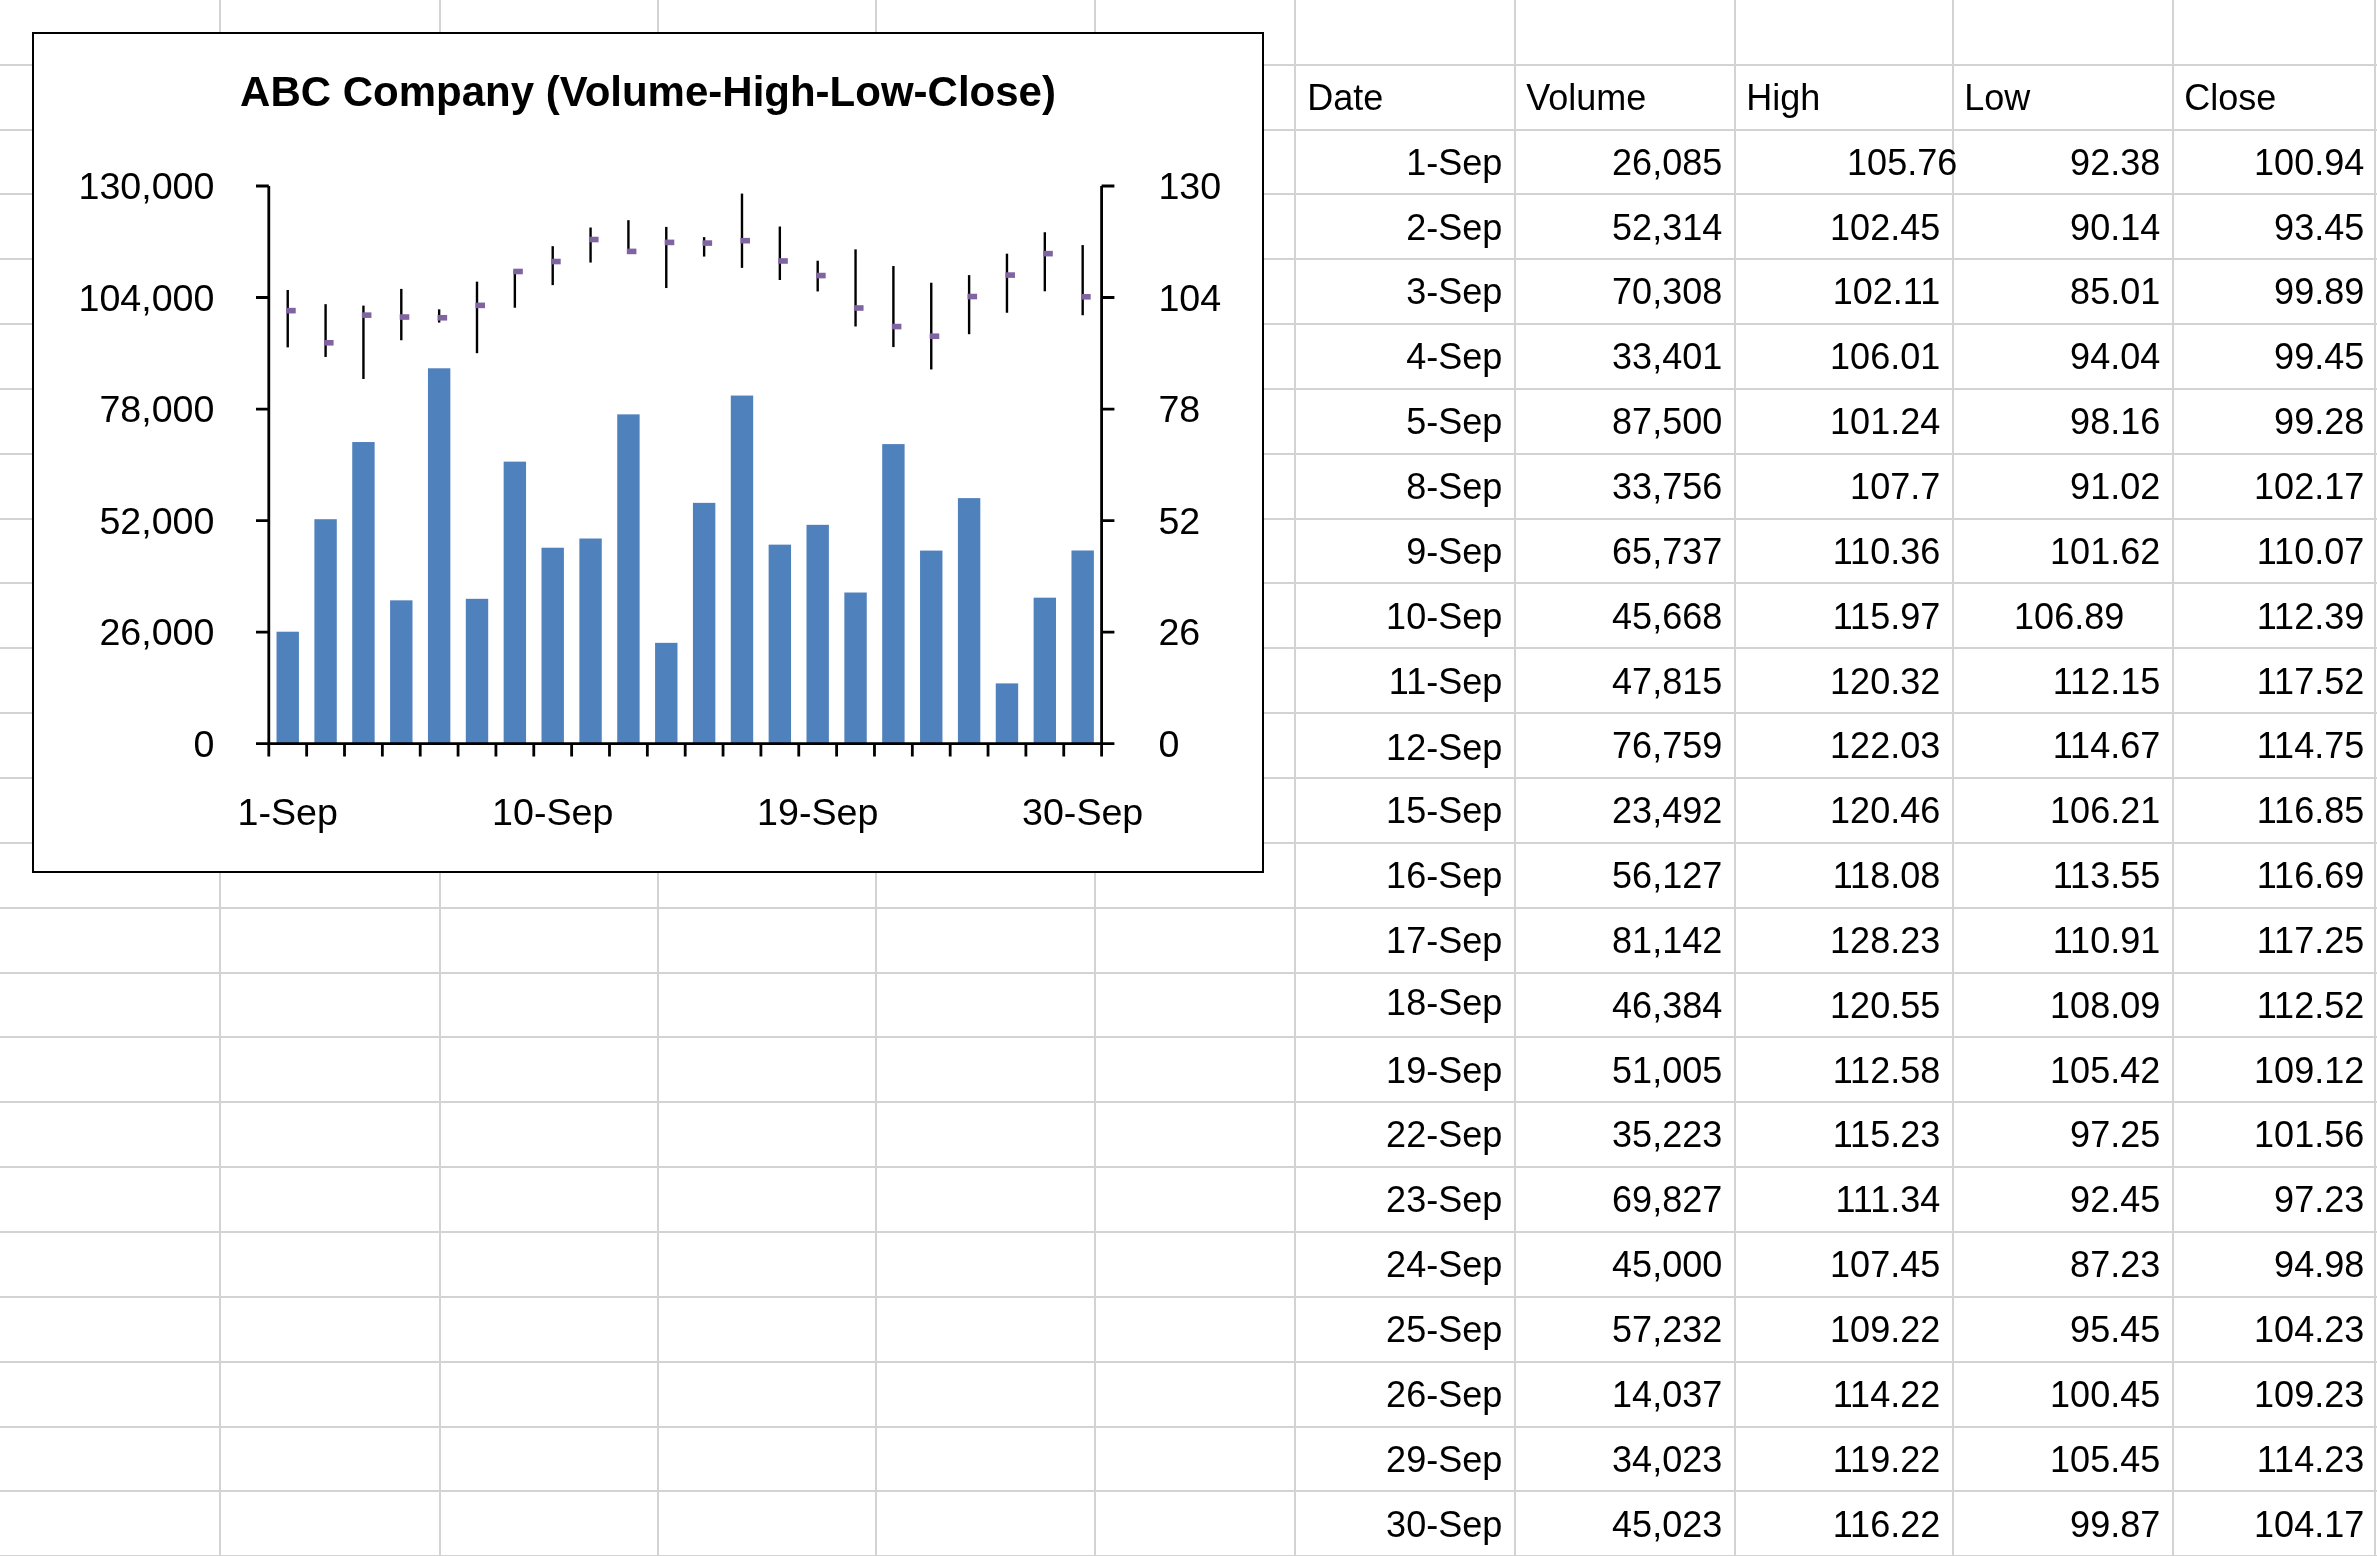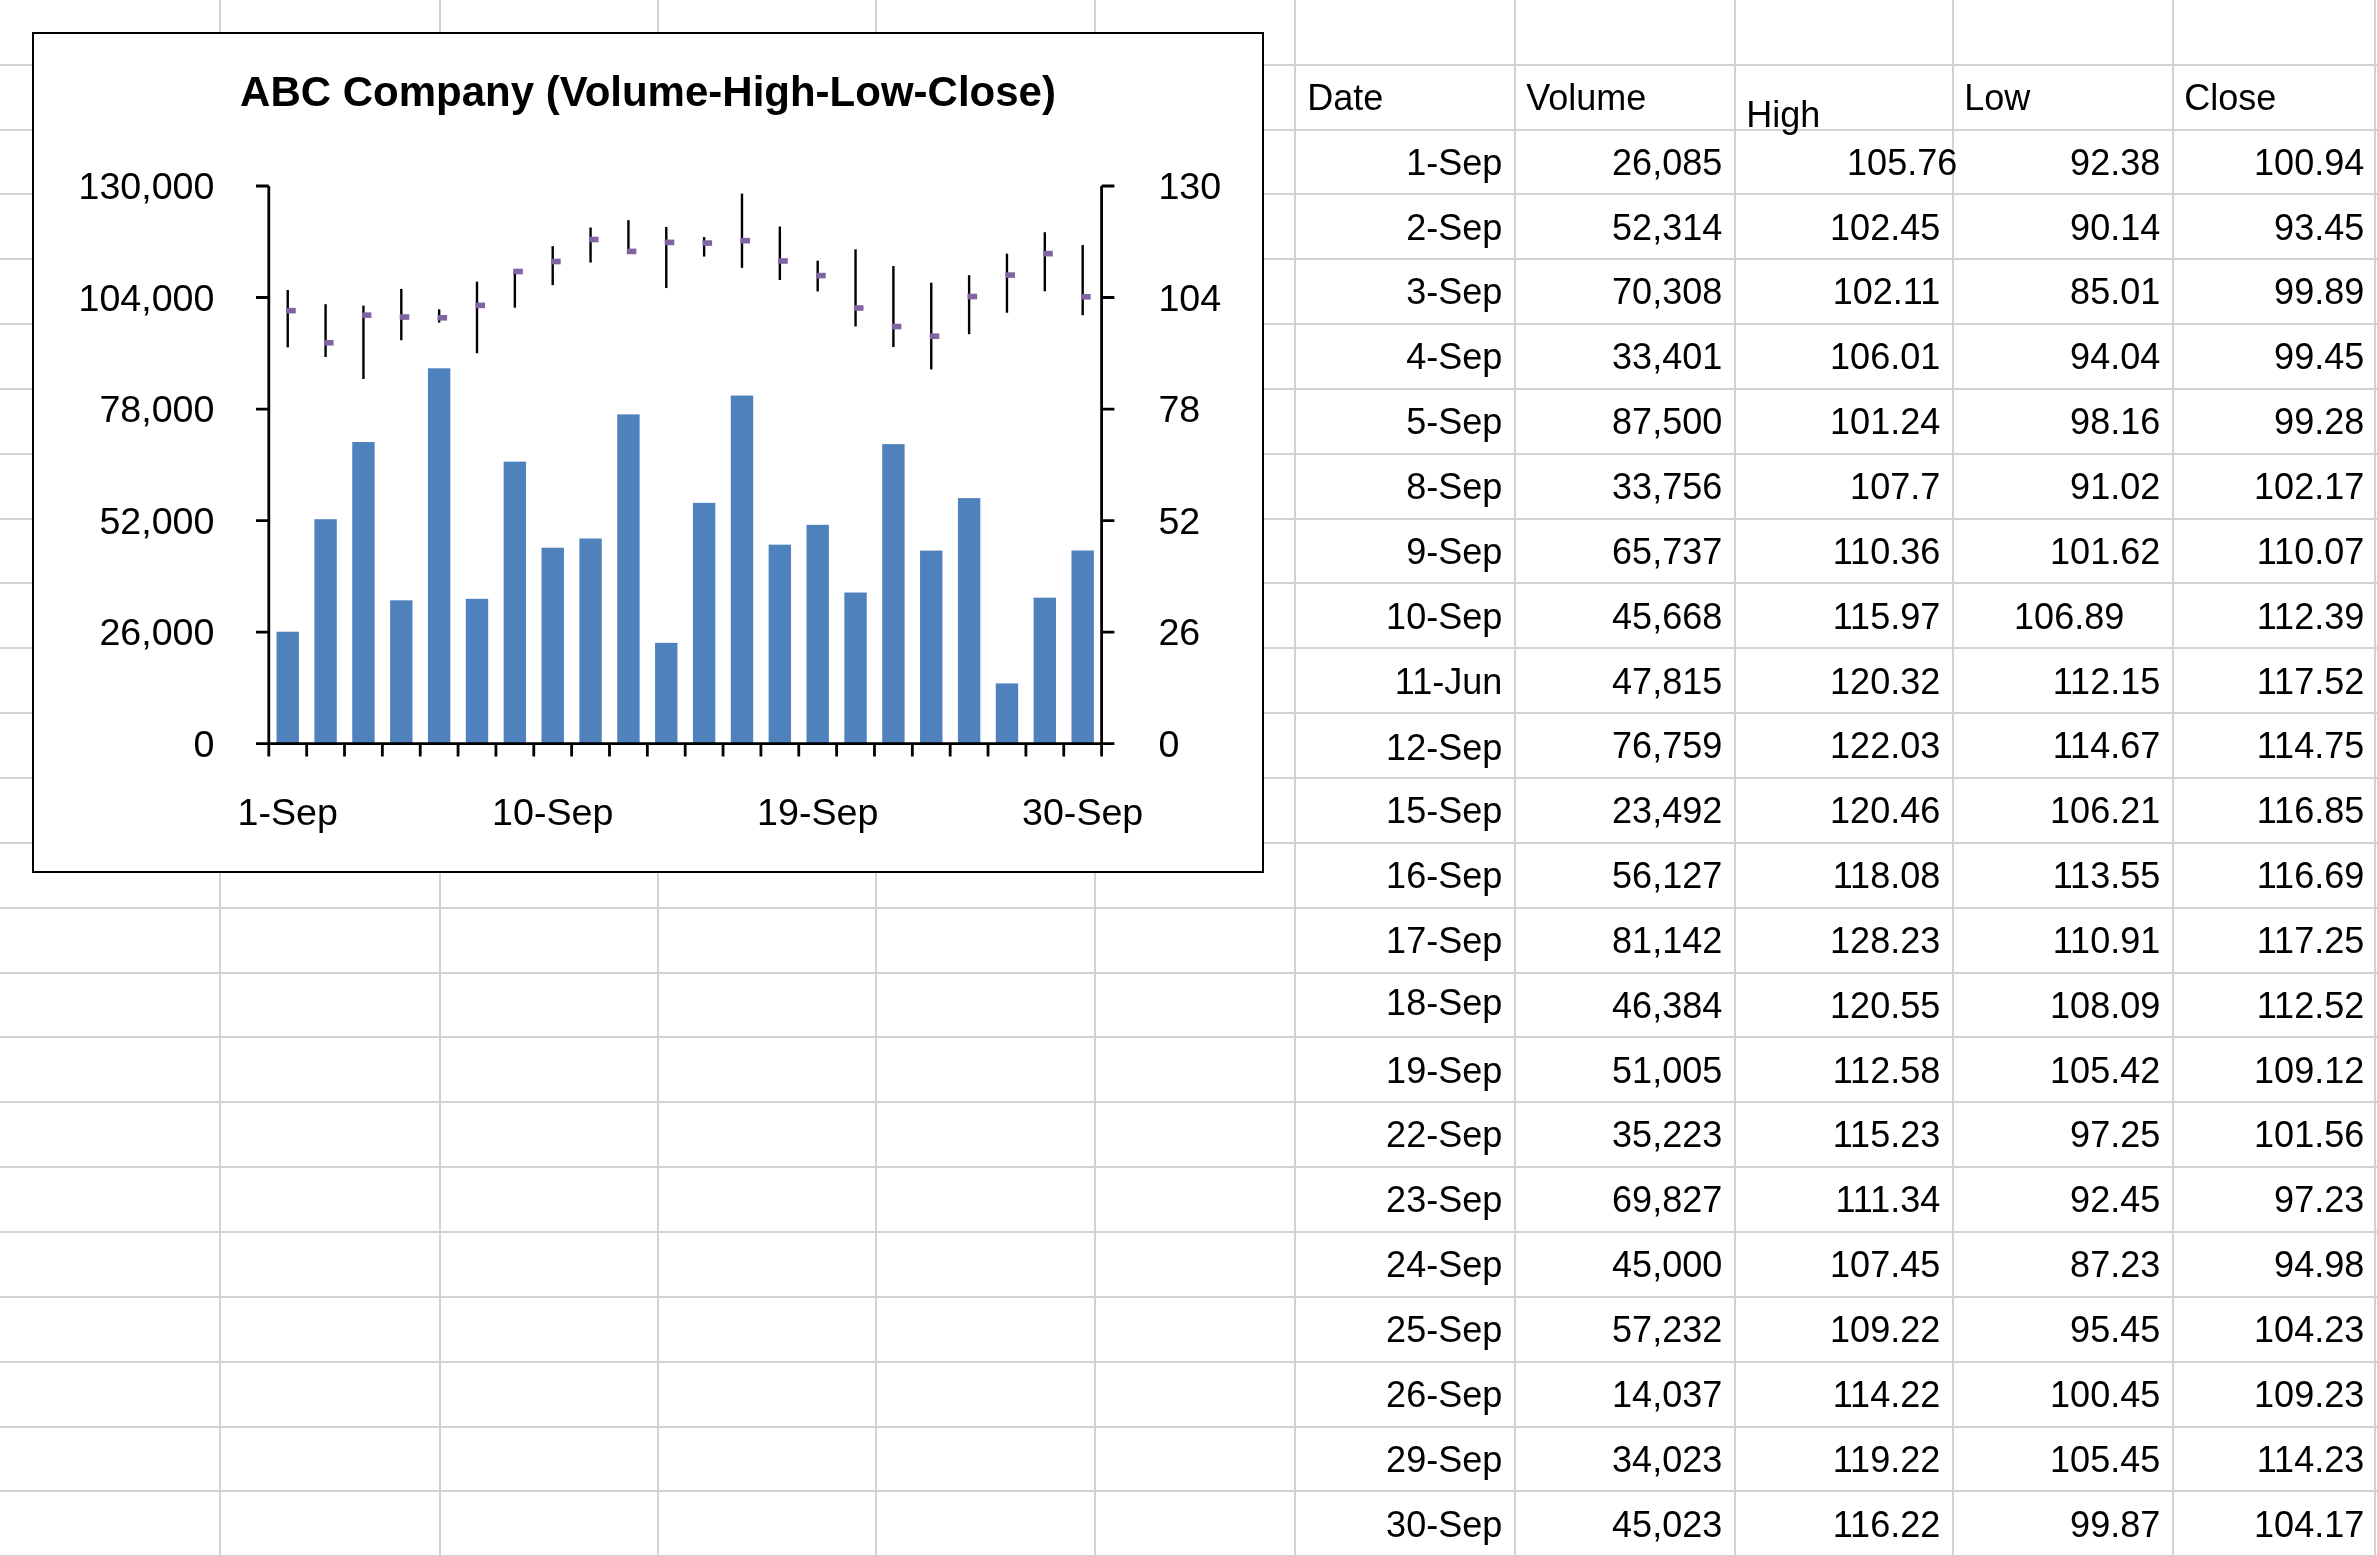--- a/index.html
+++ b/index.html
@@ -74,21 +74,21 @@
       <div class="gl-h" style="top: 1231px;"></div>
       <div class="gl-h" style="top: 1296px;"></div>
       <div class="gl-h" style="top: 1361px;"></div>
       <div class="gl-h" style="top: 1426px;"></div>
       <div class="gl-h" style="top: 1490px;"></div>
       <div class="gl-h" style="top: 1555px;"></div>
     </div>
   <div id="table">
       <div class="cell hdr" style="left: 1296px; width: 219px; top: 65px; height: 65px;">Date</div>
       <div class="cell hdr" style="left: 1515px; width: 220px; top: 65px; height: 65px;">Volume</div>
-      <div class="cell hdr" style="left: 1735px; width: 218px; top: 65px; height: 65px; margin-top: 17px;">High</div>
+      <div class="cell hdr" style="left: 1735px; width: 218px; top: 65px; height: 65px;">High</div>
       <div class="cell hdr" style="left: 1953px; width: 220px; top: 65px; height: 65px;">Low</div>
       <div class="cell hdr" style="left: 2173px; width: 204px; top: 65px; height: 65px;">Close</div>
       <div class="cell num" style="left: 1296px; width: 219px; top: 130px; height: 65px;">1-Sep</div>
       <div class="cell num" style="left: 1515px; width: 220px; top: 130px; height: 65px;">26,085</div>
       <div class="cell num" style="left: 1752px; width: 218px; top: 130px; height: 65px;">105.76</div>
       <div class="cell num" style="left: 1953px; width: 220px; top: 130px; height: 65px;">92.38</div>
       <div class="cell num" style="left: 2173px; width: 204px; top: 130px; height: 65px;">100.94</div>
       <div class="cell num" style="left: 1296px; width: 219px; top: 195px; height: 65px;">2-Sep</div>
       <div class="cell num" style="left: 1515px; width: 220px; top: 195px; height: 65px;">52,314</div>
       <div class="cell num" style="left: 1735px; width: 218px; top: 195px; height: 65px;">102.45</div>
@@ -117,21 +117,21 @@
       <div class="cell num" style="left: 1296px; width: 219px; top: 519px; height: 65px;">9-Sep</div>
       <div class="cell num" style="left: 1515px; width: 220px; top: 519px; height: 65px;">65,737</div>
       <div class="cell num" style="left: 1735px; width: 218px; top: 519px; height: 65px;">110.36</div>
       <div class="cell num" style="left: 1953px; width: 220px; top: 519px; height: 65px;">101.62</div>
       <div class="cell num" style="left: 2173px; width: 204px; top: 519px; height: 65px;">110.07</div>
       <div class="cell num" style="left: 1296px; width: 219px; top: 584px; height: 65px;">10-Sep</div>
       <div class="cell num" style="left: 1515px; width: 220px; top: 584px; height: 65px;">45,668</div>
       <div class="cell num" style="left: 1735px; width: 218px; top: 584px; height: 65px;">115.97</div>
       <div class="cell num" style="left: 1953px; width: 184px; top: 584px; height: 65px;">106.89</div>
       <div class="cell num" style="left: 2173px; width: 204px; top: 584px; height: 65px;">112.39</div>
-      <div class="cell num" style="left: 1296px; width: 219px; top: 649px; height: 65px;">11-Jun</div>
+      <div class="cell num" style="left: 1296px; width: 219px; top: 649px; height: 65px;">11-Sep</div>
       <div class="cell num" style="left: 1515px; width: 220px; top: 649px; height: 65px;">47,815</div>
       <div class="cell num" style="left: 1735px; width: 218px; top: 649px; height: 65px;">120.32</div>
       <div class="cell num" style="left: 1953px; width: 220px; top: 649px; height: 65px;">112.15</div>
       <div class="cell num" style="left: 2173px; width: 204px; top: 649px; height: 65px;">117.52</div>
       <div class="cell num" style="left: 1296px; width: 219px; top: 713px; height: 69px;">12-Sep</div>
       <div class="cell num" style="left: 1515px; width: 220px; top: 713px; height: 65px;">76,759</div>
       <div class="cell num" style="left: 1735px; width: 218px; top: 713px; height: 65px;">122.03</div>
       <div class="cell num" style="left: 1953px; width: 220px; top: 713px; height: 65px;">114.67</div>
       <div class="cell num" style="left: 2173px; width: 204px; top: 713px; height: 65px;">114.75</div>
       <div class="cell num" style="left: 1296px; width: 219px; top: 778px; height: 65px;">15-Sep</div>

